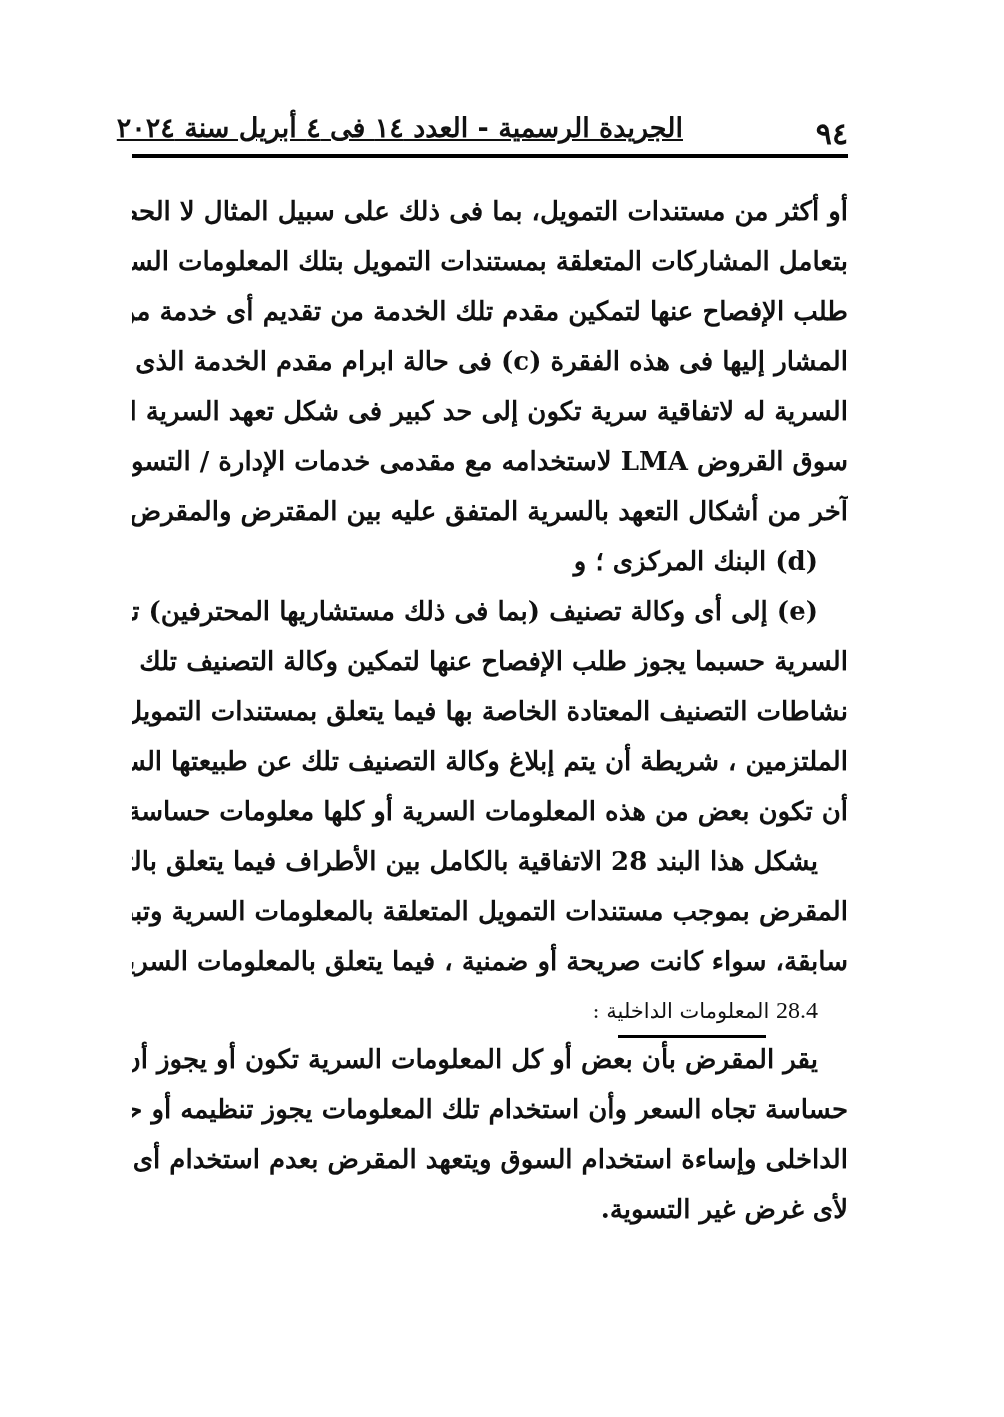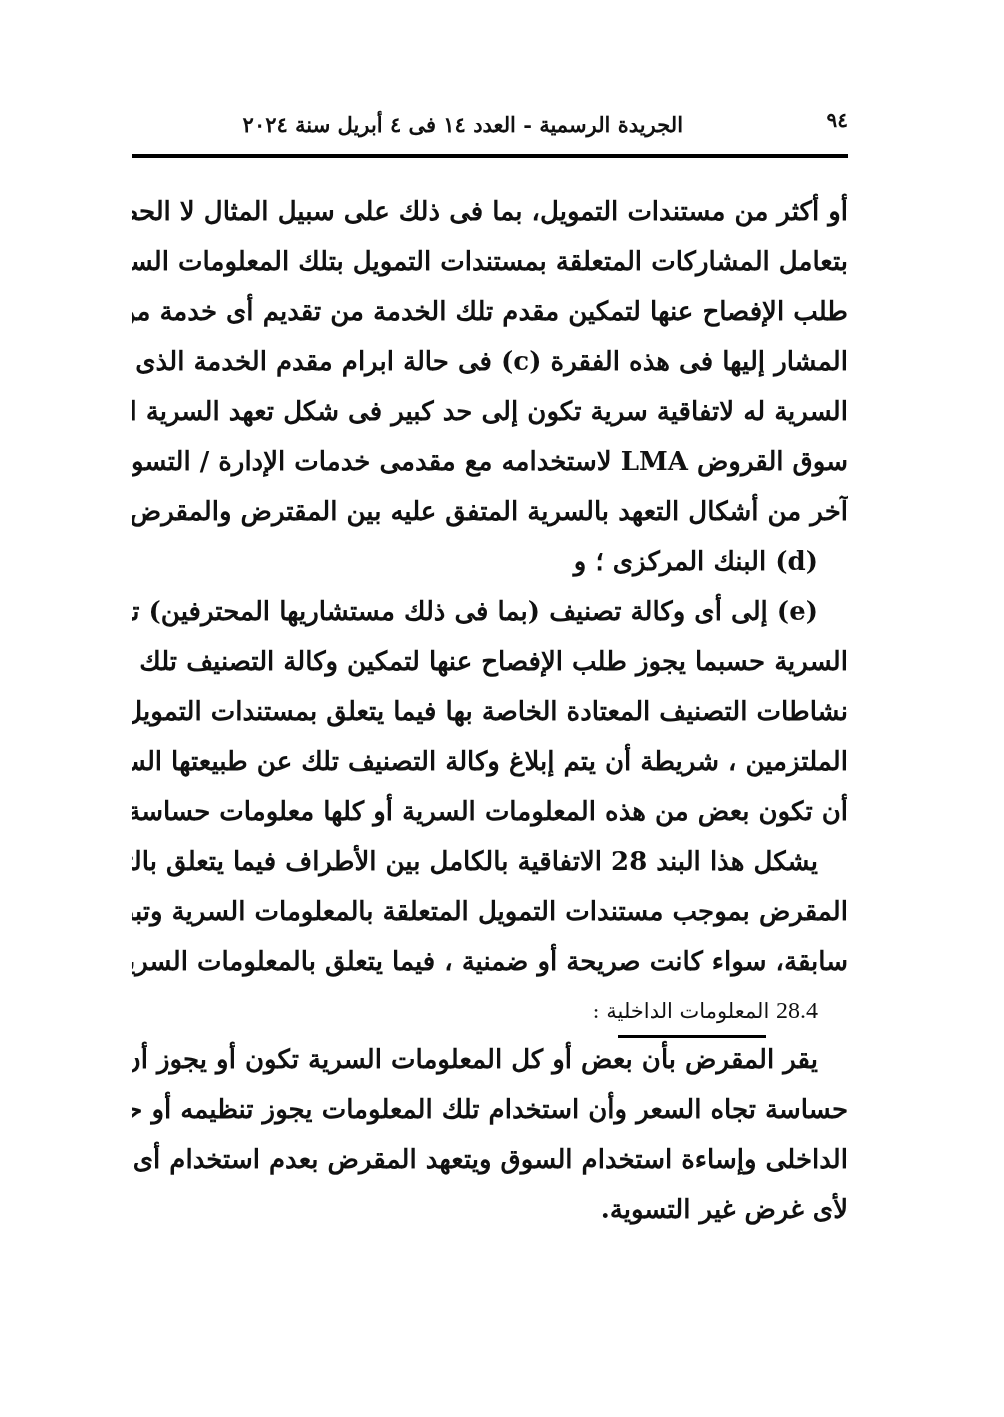--- a/index.html
+++ b/index.html
@@ -1,20 +1,20 @@
 <!DOCTYPE html>
 <html><head>
 <meta charset="utf-8">
 <style>
   html, body { margin: 0; padding: 0; background: #ffffff; }
   body { width: 1004px; height: 1417px; position: relative; overflow: hidden; font-family: "DejaVu Serif", serif; color: #111; }
   .page { position: absolute; left: 0; top: 0; width: 1004px; height: 1417px; }
   .header { position: absolute; left: 132px; top: 108px; width: 716px; height: 40px; direction: rtl; }
-  .page-num { position: absolute; right: 0; top: 0; font-size: 20px; font-weight: bold; }
-  .gazette-title { position: absolute; right: 165px; top: 4px; font-size: 21px; font-weight: bold; white-space: nowrap; }
+  .page-num { position: absolute; right: 0; top: 8px; font-size: 30px; font-weight: bold; }
+  .gazette-title { position: absolute; right: 165px; top: 4px; font-size: 27px; font-weight: bold; white-space: nowrap; text-decoration: underline; }
   .header-rule { position: absolute; left: 132px; top: 154px; width: 716px; height: 4px; background: #000; }
   .body { position: absolute; left: 132px; top: 186px; width: 716px; direction: rtl; }
   .line { height: 50px; line-height: 50px; font-size: 26px; font-weight: bold; white-space: nowrap; text-align: justify; text-align-last: justify; overflow: hidden; }
   .line.last { text-align-last: right; }
   .line.indent { padding-right: 30px; }
   .heading { height: 48px; line-height: 48px; font-size: 21px; font-weight: normal; padding-right: 30px; white-space: nowrap; position: relative; }
   .heading .num { font-family: "Liberation Serif", serif; font-size: 24px; }
   .heading .underline { position: absolute; right: 82px; bottom: -4px; width: 148px; height: 3px; background: #000; }
 </style>
 </head>

